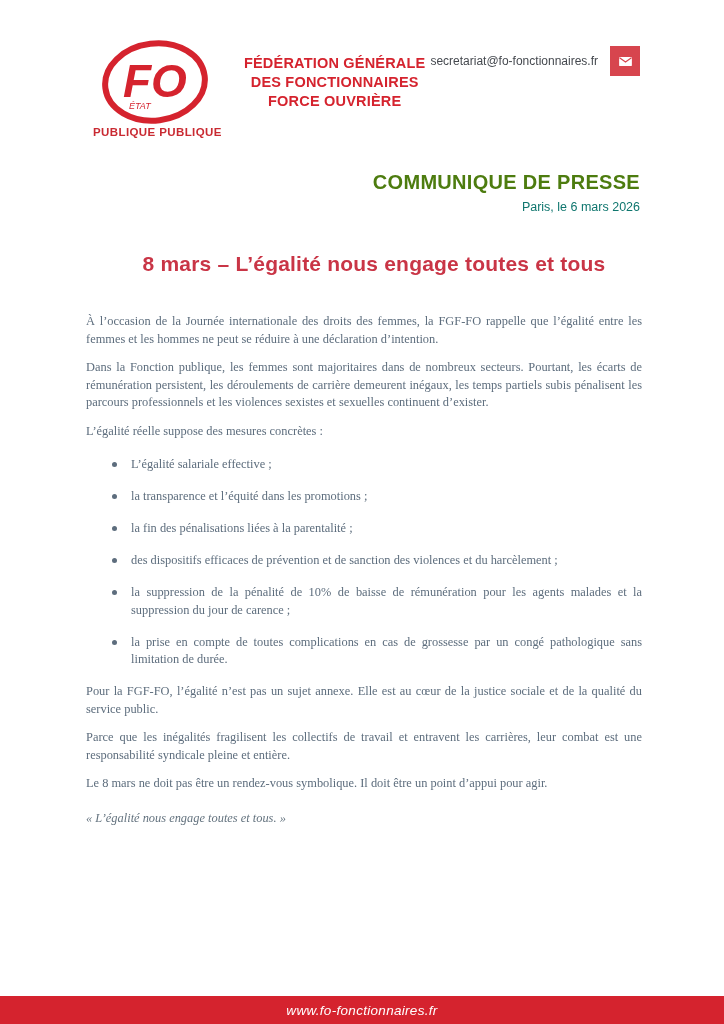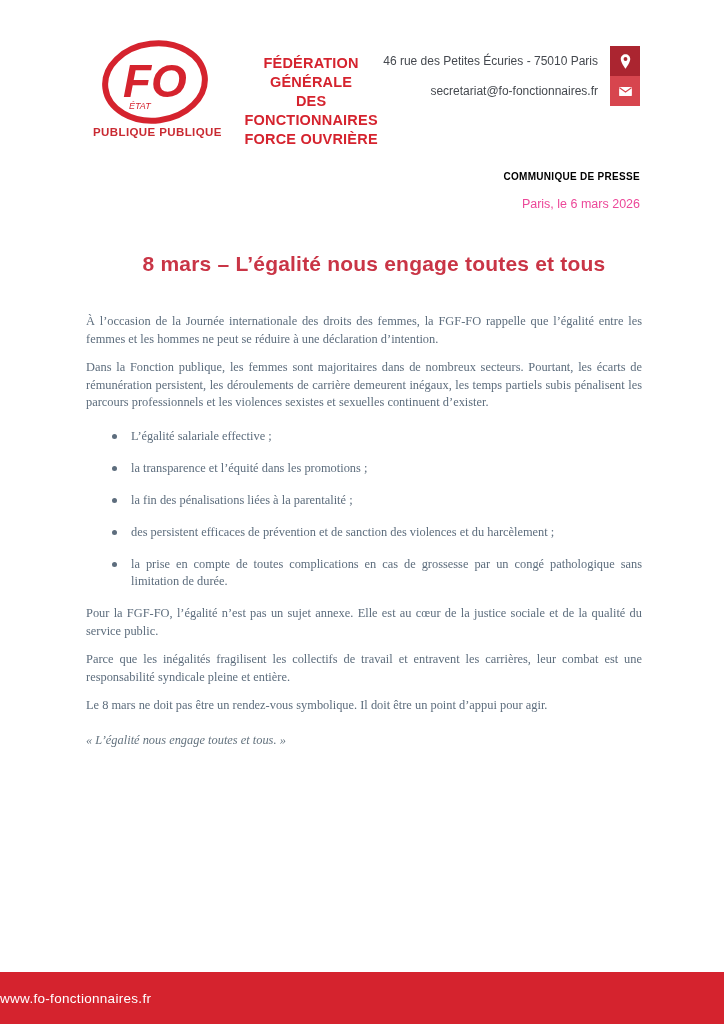--- a/index.html
+++ b/index.html
@@ -73,28 +73,28 @@
   .tile-phone    { background: #c02d38; }
   .tile-envelope { background: #d7454e; }
 
   
   .kicker-block {
     position: absolute;
     top: 171px; right: 84px;
     text-align: right;
   }
   .kicker {
-    color: #000000;
-    font-weight: bold;
-    font-size: 10px;
+    color: #4d7c0f;
+    font-weight: bold;
+    font-size: 20px;
     letter-spacing: 0.3px;
   }
   .dateline {
-    margin-top: 15px;
-    color: #ec4899;
+    margin-top: 6px;
+    color: #0f766e;
     font-size: 12.5px;
   }
 
   
   .title {
     position: absolute;
     top: 252px; left: 0; right: 0;
     text-align: center;
     color: #c93546;
     font-weight: bold;
@@ -135,24 +135,26 @@
   .quote {
     margin-top: 17px;
     font-style: italic;
     color: #64737f;
   }
 
   
   .footer-bar {
     position: absolute;
     left: 0; right: 0; bottom: 0;
-    height: 52px;
+    height: 28px;
     background: #d5232e;
     display: flex;
     align-items: center;
+    justify-content: center;
+    font-style: italic;
   }
   .footer-url {
     color: #ffffff;
     font-size: 13.5px;
     letter-spacing: 0.3px;
   }
 </style>
 </head>
 <body>
 
@@ -169,28 +171,20 @@
       <div class="brand-banner">PUBLIQUE PUBLIQUE</div>
     </div>
 
     <div class="org-name">
       <div>FÉDÉRATION GÉNÉRALE</div>
       <div>DES FONCTIONNAIRES</div>
       <div>FORCE OUVRIÈRE</div>
     </div>
 
     <div class="contact">
-      <div class="contact-row">
-        <span class="contact-text">46 rue des Petites Écuries - 75010 Paris</span>
-        <span class="icon-tile tile-location">
-          <svg viewBox="0 0 24 24" aria-hidden="true">
-              <path d="M12 1.8c-3.7 0-6.7 3-6.7 6.7 0 5 6.7 13.7 6.7 13.7s6.7-8.7 6.7-13.7c0-3.7-3-6.7-6.7-6.7zm0 9.4a2.7 2.7 0 1 1 0-5.4 2.7 2.7 0 0 1 0 5.4z" fill="#ffffff"></path>
-            </svg>
-        </span>
-      </div>
       <div class="contact-row">
         <span class="contact-text">secretariat@fo-fonctionnaires.fr</span>
         <span class="icon-tile tile-envelope">
           <svg viewBox="0 0 24 24" aria-hidden="true">
               <rect x="3" y="5.5" width="18" height="13" rx="1.2" fill="#ffffff"></rect>
               <path d="M3.6 6.6 12 12.6l8.4-6" stroke="#d7454e" stroke-width="1.7" fill="none"></path>
             </svg>
         </span>
       </div>
     </div>
@@ -199,26 +193,28 @@
   <div class="kicker-block">
     <div class="kicker">COMMUNIQUE DE PRESSE</div>
     <div class="dateline">Paris, le 6 mars 2026</div>
   </div>
 
   <h1 class="title">8 mars – L’égalité nous engage toutes et tous</h1>
 
   <div class="body-content">
     <p>À l’occasion de la Journée internationale des droits des femmes, la FGF-FO rappelle que l’égalité entre les femmes et les hommes ne peut se réduire à une déclaration d’intention.</p>
     <p>Dans la Fonction publique, les femmes sont majoritaires dans de nombreux secteurs. Pourtant, les écarts de rémunération persistent, les déroulements de carrière demeurent inégaux, les temps partiels subis pénalisent les parcours professionnels et les violences sexistes et sexuelles continuent d’exister.</p>
+    <p class="lead-in">L’égalité réelle suppose des mesures concrètes :</p>
 
     <ul class="measures">
       <li>L’égalité salariale effective ;</li>
       <li>la transparence et l’équité dans les promotions ;</li>
       <li>la fin des pénalisations liées à la parentalité ;</li>
-      <li>des persistent efficaces de prévention et de sanction des violences et du harcèlement ;</li>
+      <li>des dispositifs efficaces de prévention et de sanction des violences et du harcèlement ;</li>
+      <li>la suppression de la pénalité de 10% de baisse de rémunération pour les agents malades et la suppression du jour de carence ;</li>
       <li>la prise en compte de toutes complications en cas de grossesse par un congé pathologique sans limitation de durée.</li>
     </ul>
 
     <p>Pour la FGF-FO, l’égalité n’est pas un sujet annexe. Elle est au cœur de la justice sociale et de la qualité du service public.</p>
     <p>Parce que les inégalités fragilisent les collectifs de travail et entravent les carrières, leur combat est une responsabilité syndicale pleine et entière.</p>
     <p>Le 8 mars ne doit pas être un rendez-vous symbolique. Il doit être un point d’appui pour agir.</p>
 
     <div class="quote">« L’égalité nous engage toutes et tous. »</div>
   </div>
 

